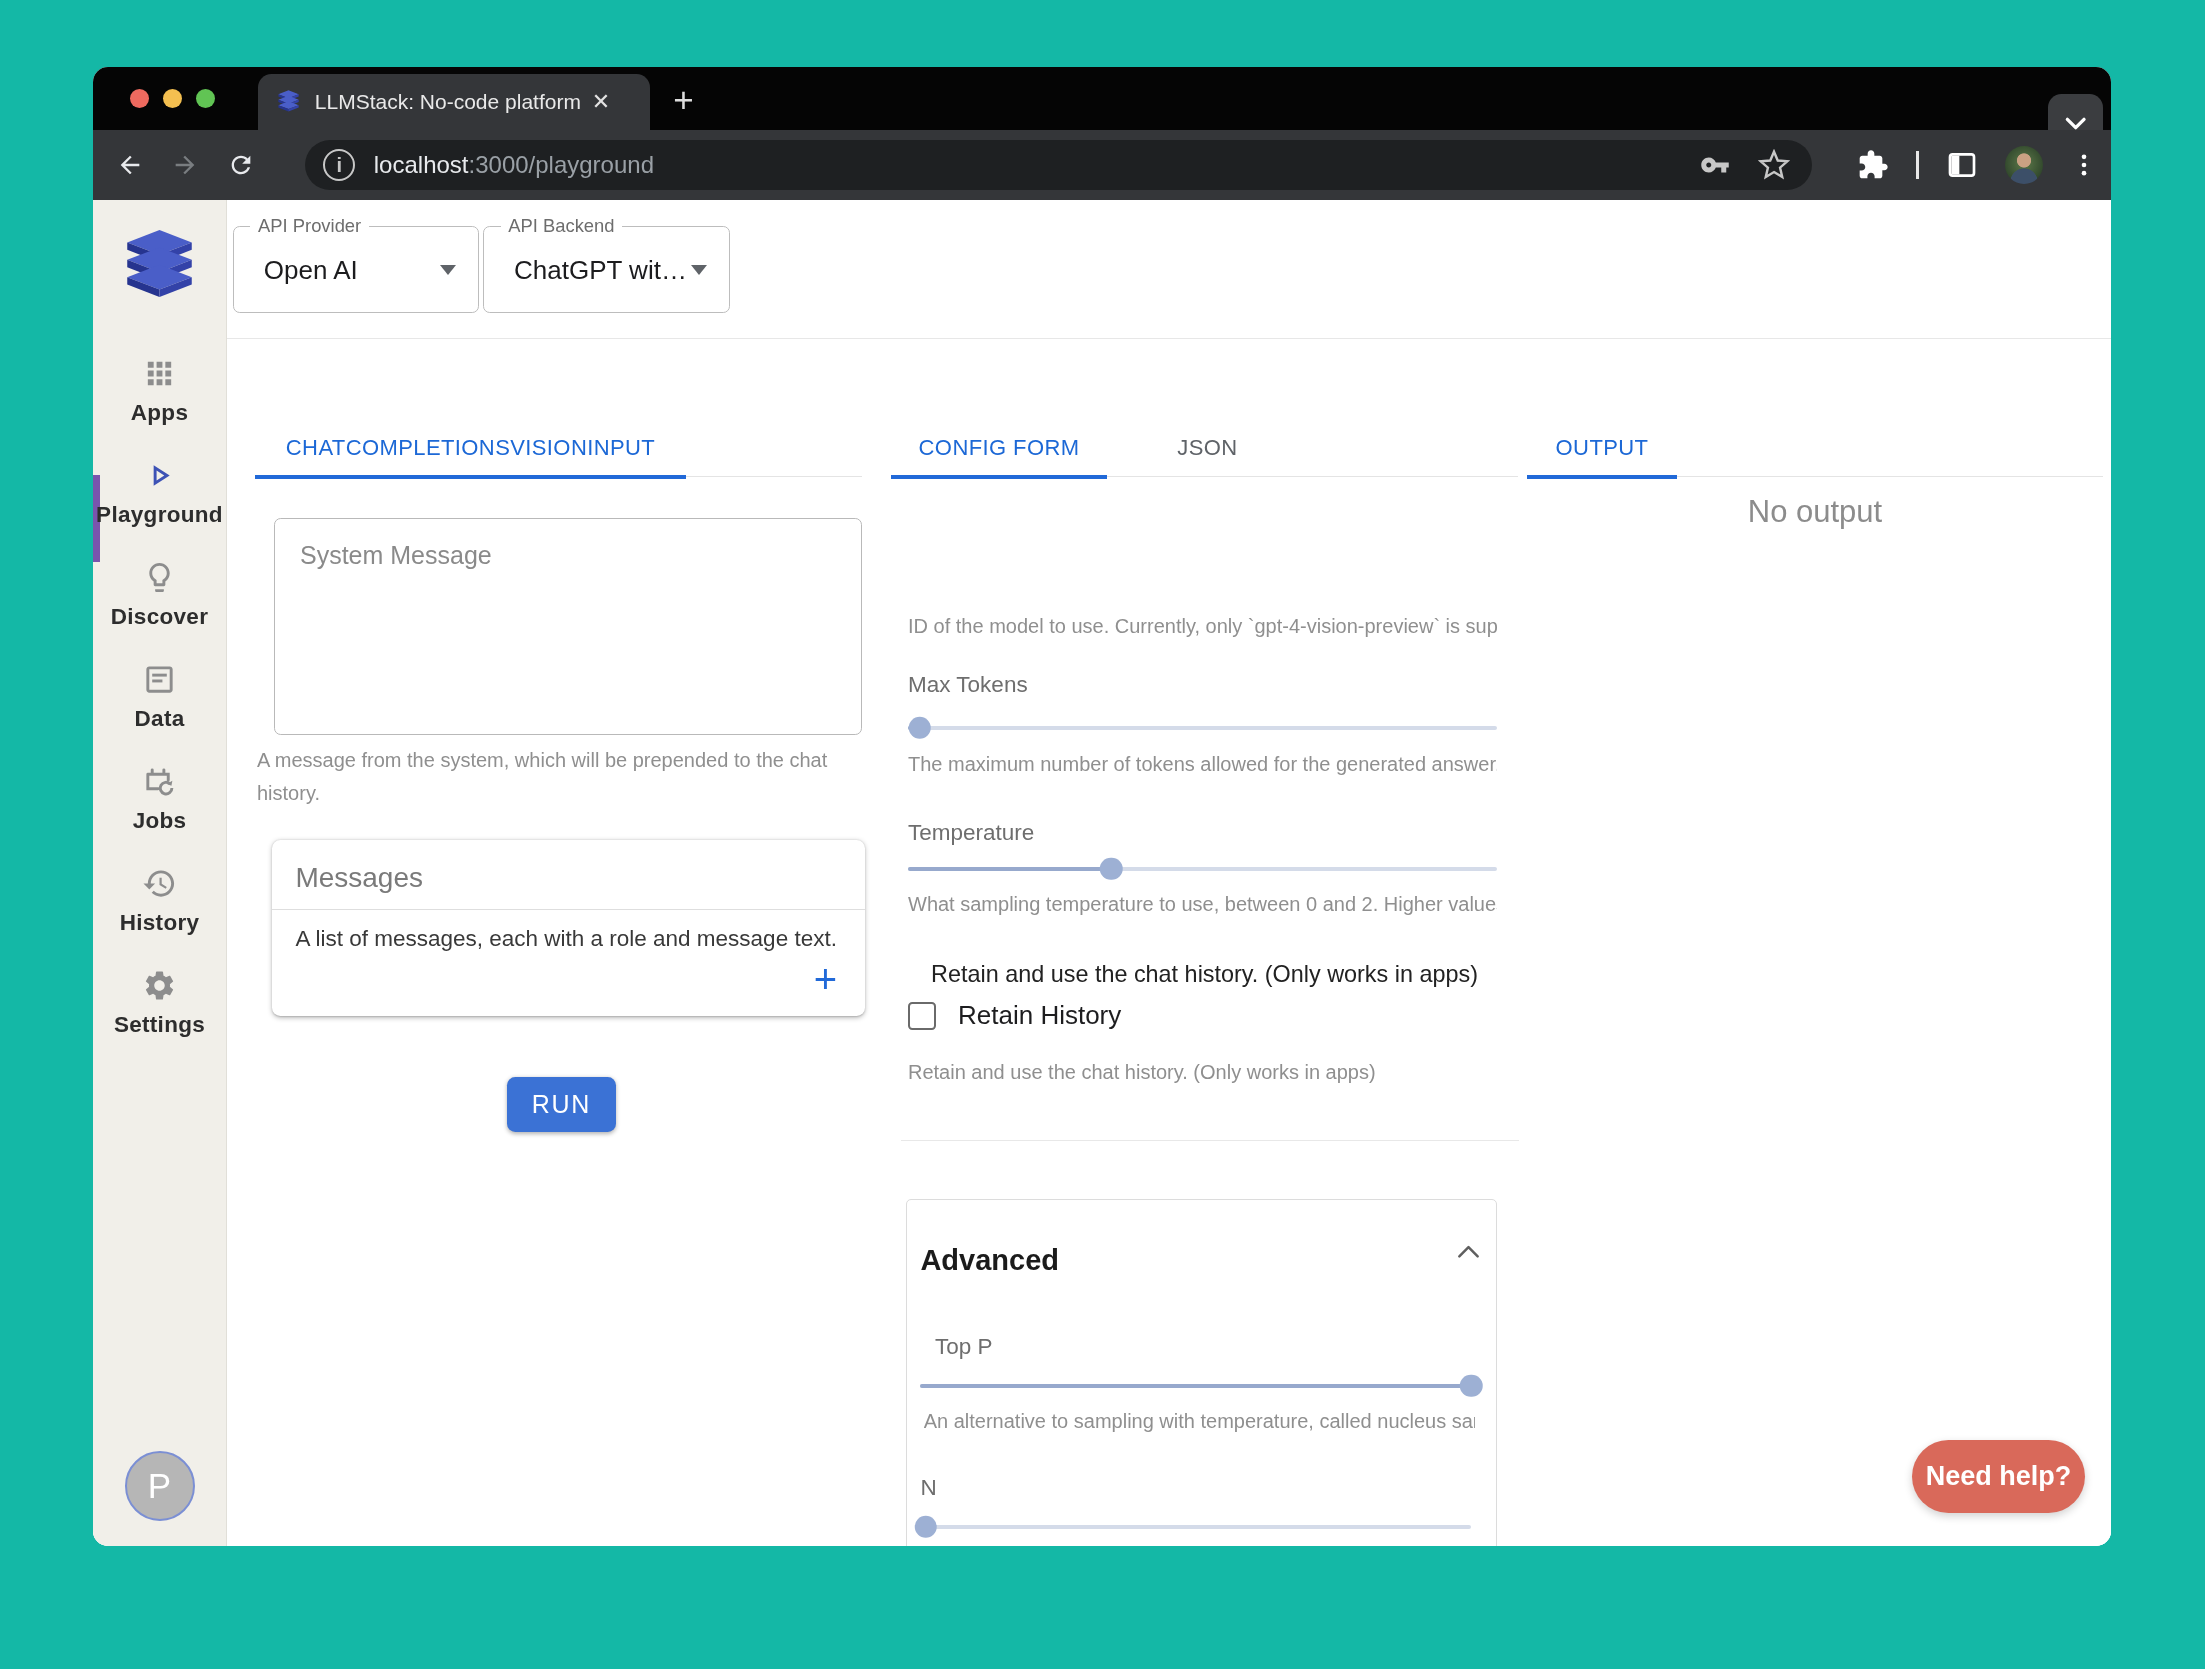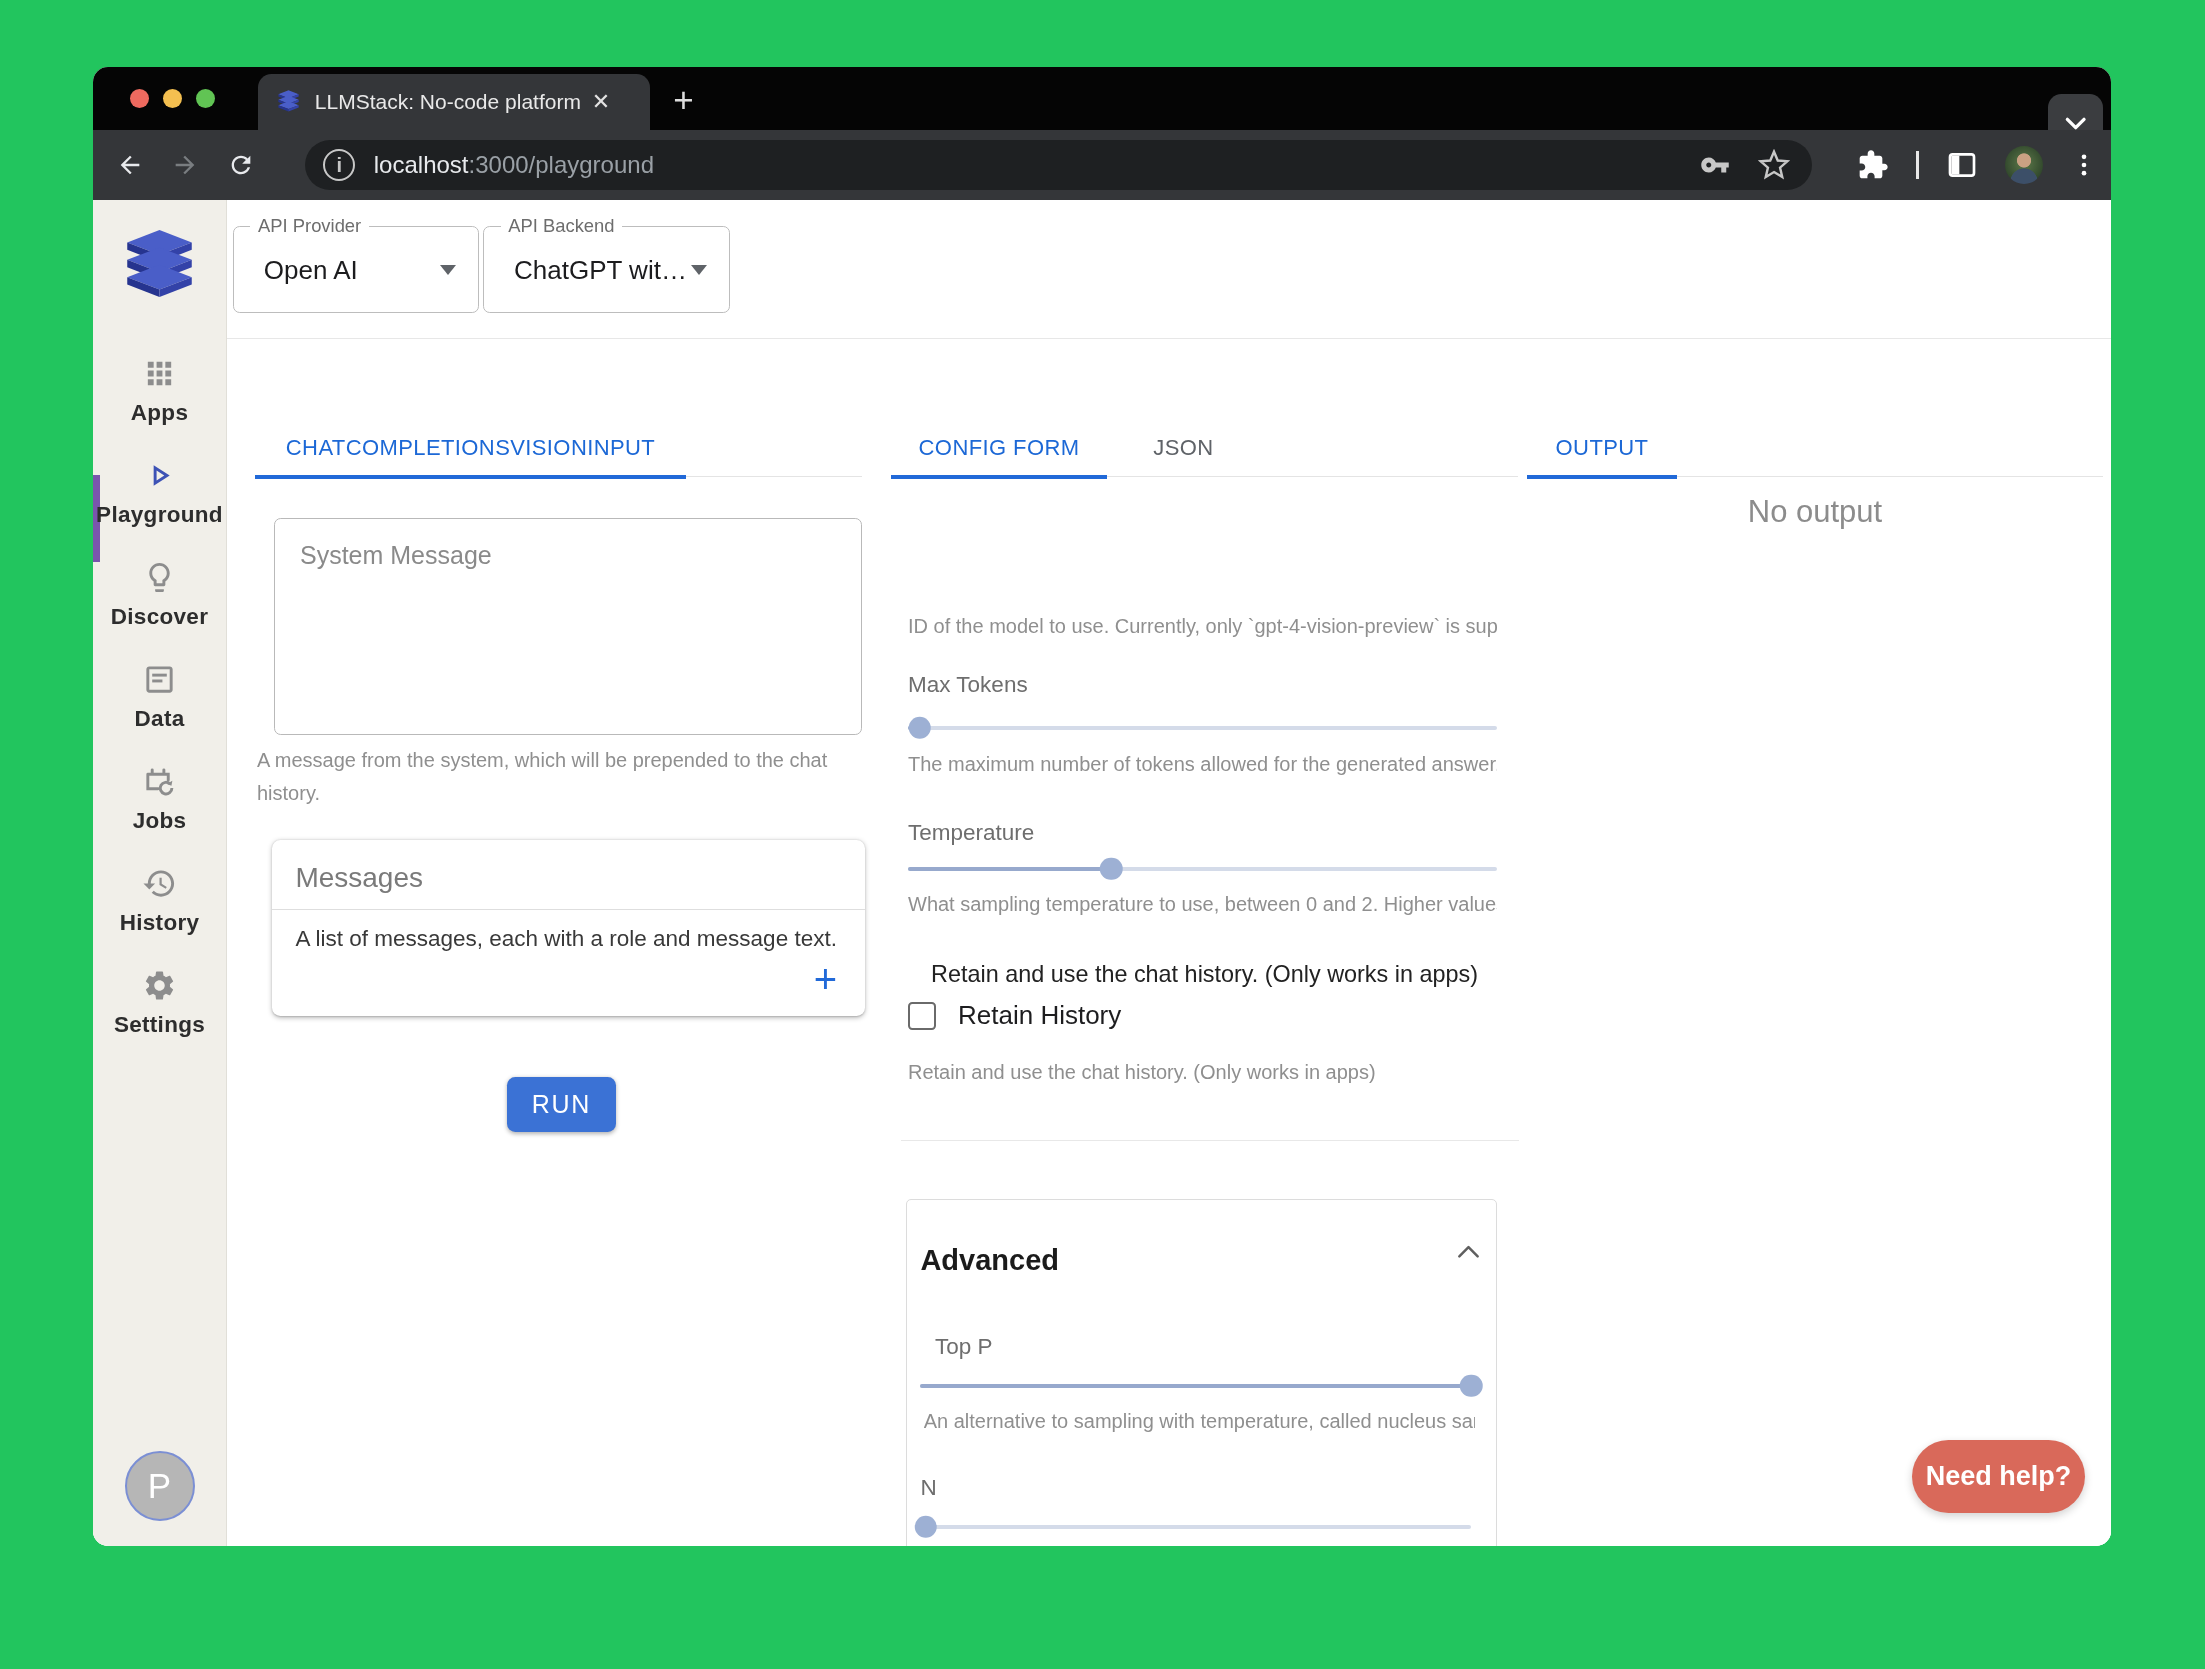--- a/index.html
+++ b/index.html
@@ -1,17 +1,17 @@
 <!DOCTYPE html>
 <html style="font-size:13.4px"><head>
 <meta charset="utf-8">
 <style>
   * { margin:0; padding:0; box-sizing:border-box; }
   body { background:#000; font-family:"Liberation Sans", sans-serif; }
-  .stage { position:relative; width:2205px; height:1669px; background:#22c55e; overflow:hidden; }
+  .stage { position:relative; width:2205px; height:1669px; background:#14b8a6; overflow:hidden; }
 
   
   .win { position:absolute; left:93px; top:67px; width:2018px; height:1479px;
          border-radius:15px; overflow:hidden; background:#fff; }
 
   
   .tabstrip { position:relative; height:63px; background:#050505; }
   .lights { position:absolute; left:37px; top:22px; display:flex; gap:14px; }
   .light { width:19px; height:19px; border-radius:50%; }
   .light.r { background:#ee6a5f; } .light.y { background:#f4bf50; } .light.g { background:#61c454; }
@@ -289,21 +289,21 @@
 
         <div class="card">
           <div class="ctitle">Messages</div>
           <div class="cdiv"></div>
           <div class="cbody">A list of messages, each with a role and message text.</div>
           <div class="plus">+</div>
         </div>
 
         <button class="runbtn">RUN</button>
 
-        <div class="tabsrow" style="left:664px; top:219px; width:627px;">
+        <div class="tabsrow" style="left:664px; top:219px; width:627px;gap:24px;">
           <div class="mtab active" style="width:216px;">
             <span>CONFIG FORM</span>
             <div class="ind"></div>
           </div>
           <div class="mtab" style="width:109px; margin-left:22px;">
             <span>JSON</span>
           </div>
         </div>
 
         <div class="cfghelp" style="left:681px; top:415px;">ID of the model to use. Currently, only `gpt-4-vision-preview` is suppo…</div>

